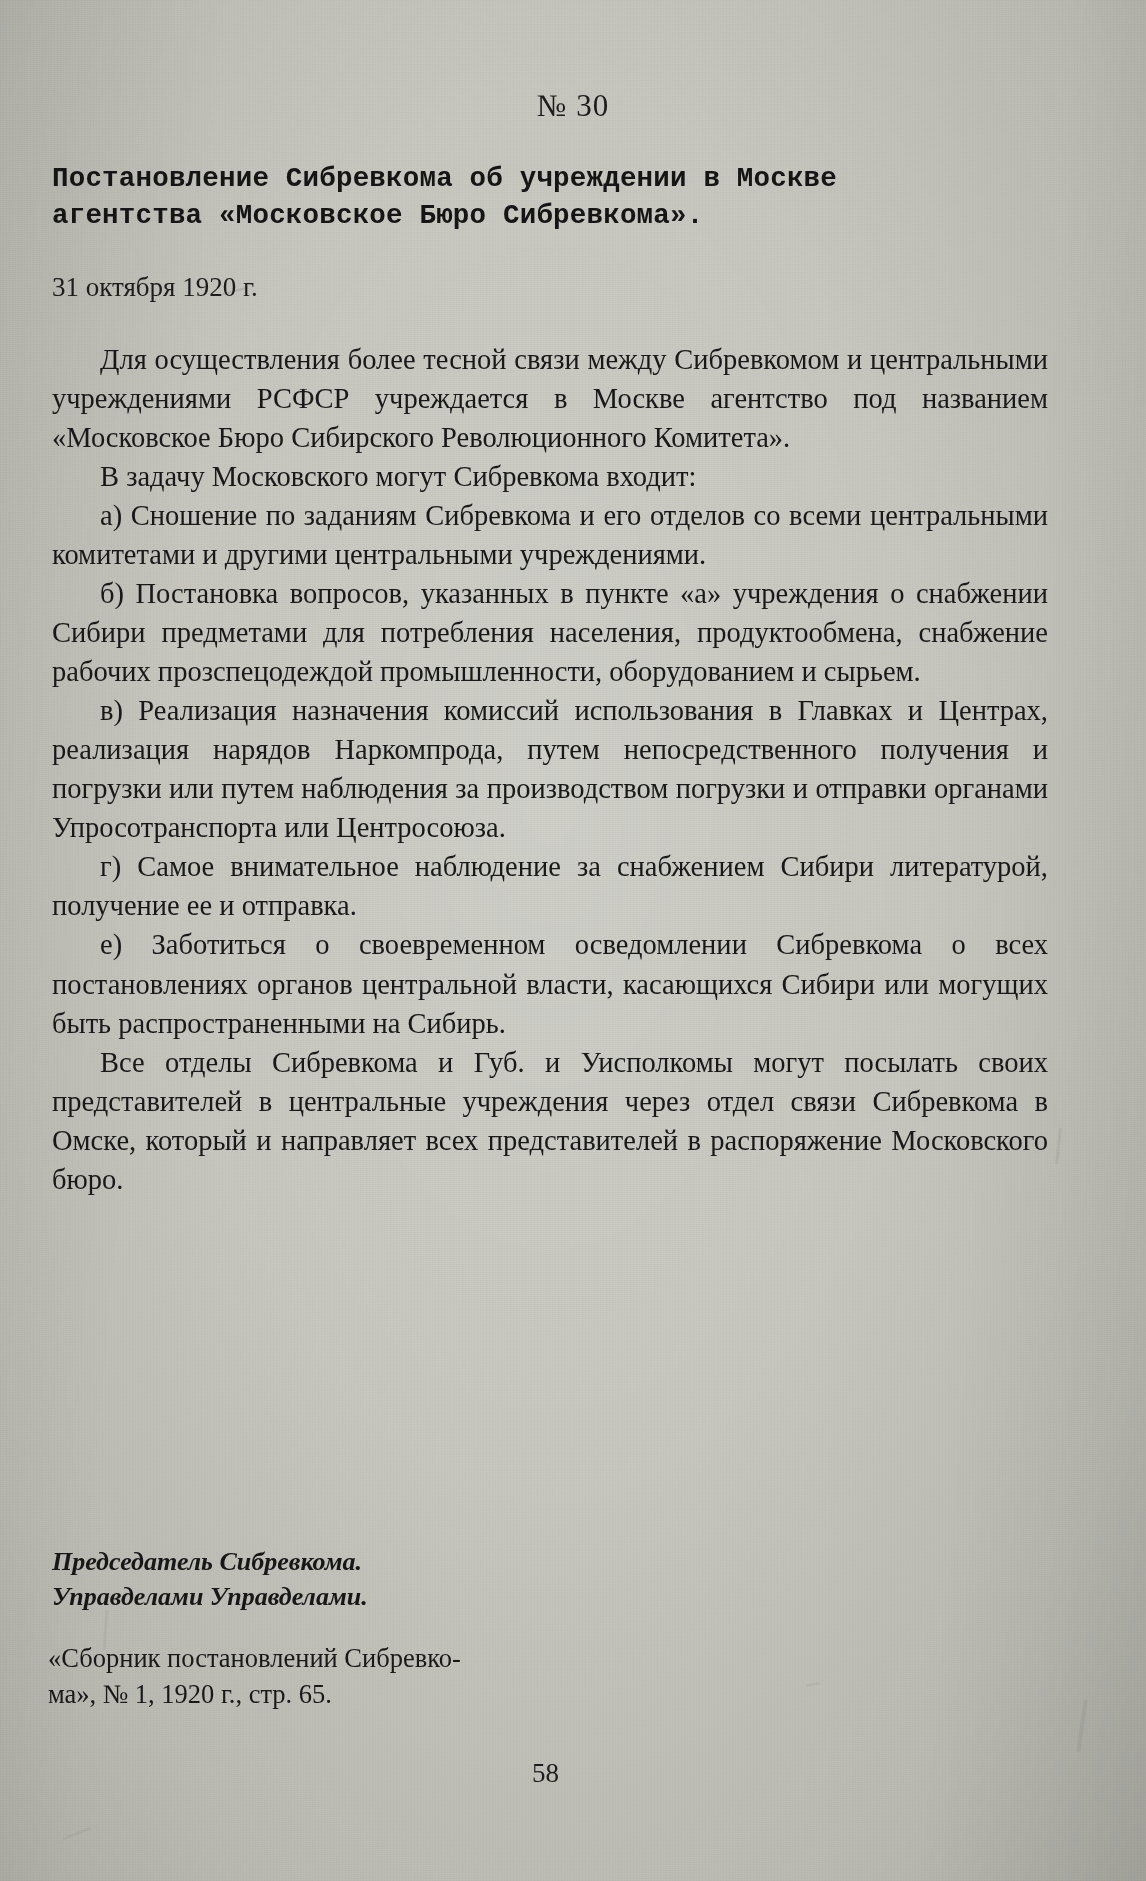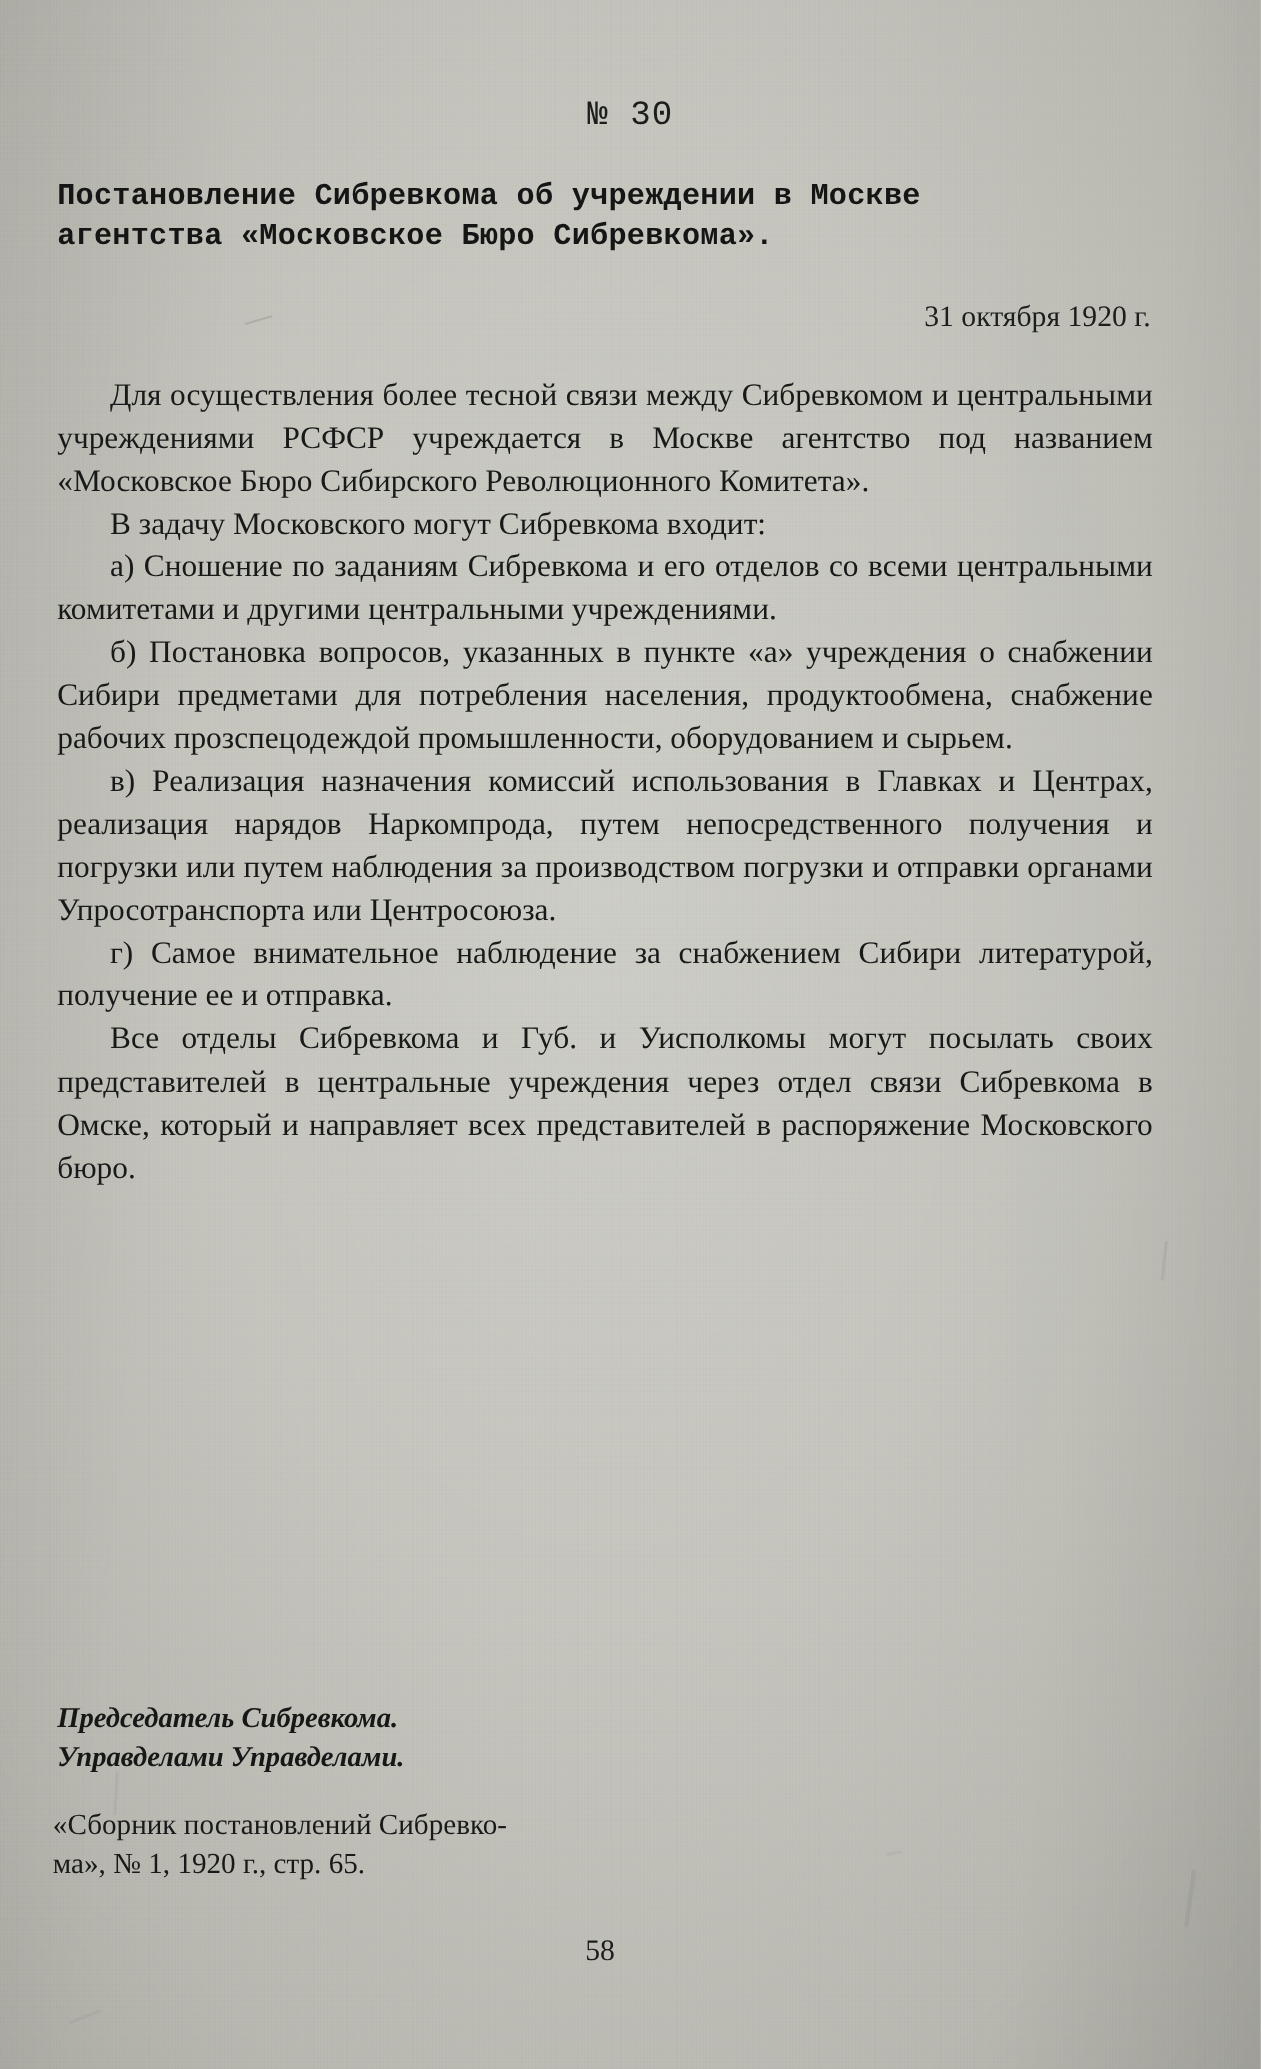--- a/index.html
+++ b/index.html
@@ -41,42 +41,41 @@
   }
   .doc-number {
     position: absolute;
     top: 88px;
     left: 0;
     width: 1146px;
     text-align: center;
     font-size: 31px;
     letter-spacing: 1px;
     color: #1d1d1d;
-    font-family: Liberation Mono, monospace;
   }
   .title {
     position: absolute;
     top: 160px;
     left: 52px;
     width: 1000px;
     font-family: Liberation Mono, monospace;
     font-size: 27.5px;
     font-weight: bold;
     line-height: 1.36;
     text-align: justify;
     color: #151515;
     letter-spacing: 0.2px;
   }
   .title .line2 { display: block; }
   .date {
     position: absolute;
     top: 272px;
     left: 52px;
     width: 994px;
-    text-align: right;
+    text-align: left;
     font-size: 27px;
     color: #1d1d1d;
   }
   .body-text {
     position: absolute;
     top: 340px;
     left: 52px;
     width: 996px;
     font-size: 28.5px;
     line-height: 1.37;
@@ -149,20 +148,21 @@
 
   <div class="date">31 октября 1920 г.</div>
 
   <div class="body-text">
     <p>Для осуществления более тесной связи между Сибревкомом и центральными учреждениями РСФСР учреждается в Москве агентство под названием «Московское Бюро Сибирского Революционного Комитета».</p>
     <p>В задачу Московского могут Сибревкома входит:</p>
     <p>а) Сношение по заданиям Сибревкома и его отделов со всеми центральными комитетами и другими центральными учреждениями.</p>
     <p>б) Постановка вопросов, указанных в пункте «а» учреждения о снабжении Сибири предметами для потребления населения, продуктообмена, снабжение рабочих прозспецодеждой промышленности, оборудованием и сырьем.</p>
     <p>в) Реализация назначения комиссий использования в Главках и Центрах, реализация нарядов Наркомпрода, путем непосредственного получения и погрузки или путем наблюдения за производством погрузки и отправки органами Упросотранспорта или Центросоюза.</p>
     <p>г) Самое внимательное наблюдение за снабжением Сибири литературой, получение ее и отправка.</p>
+    <p>е) Заботиться о своевременном осведомлении Сибревкома о всех постановлениях органов центральной власти, касающихся Сибири или могущих быть распространенными на Сибирь.</p>
     <p>Все отделы Сибревкома и Губ. и Уисполкомы могут посылать своих представителей в центральные учреждения через отдел связи Сибревкома в Омске, который и направляет всех представителей в распоряжение Московского бюро.</p>
   </div>
 
   <div class="signatures">
     <div>Председатель Сибревкома.</div>
     <div>Управделами Управделами.</div>
   </div>
 
   <div class="source">
     <div>«Сборник постановлений Сибревко-</div>

